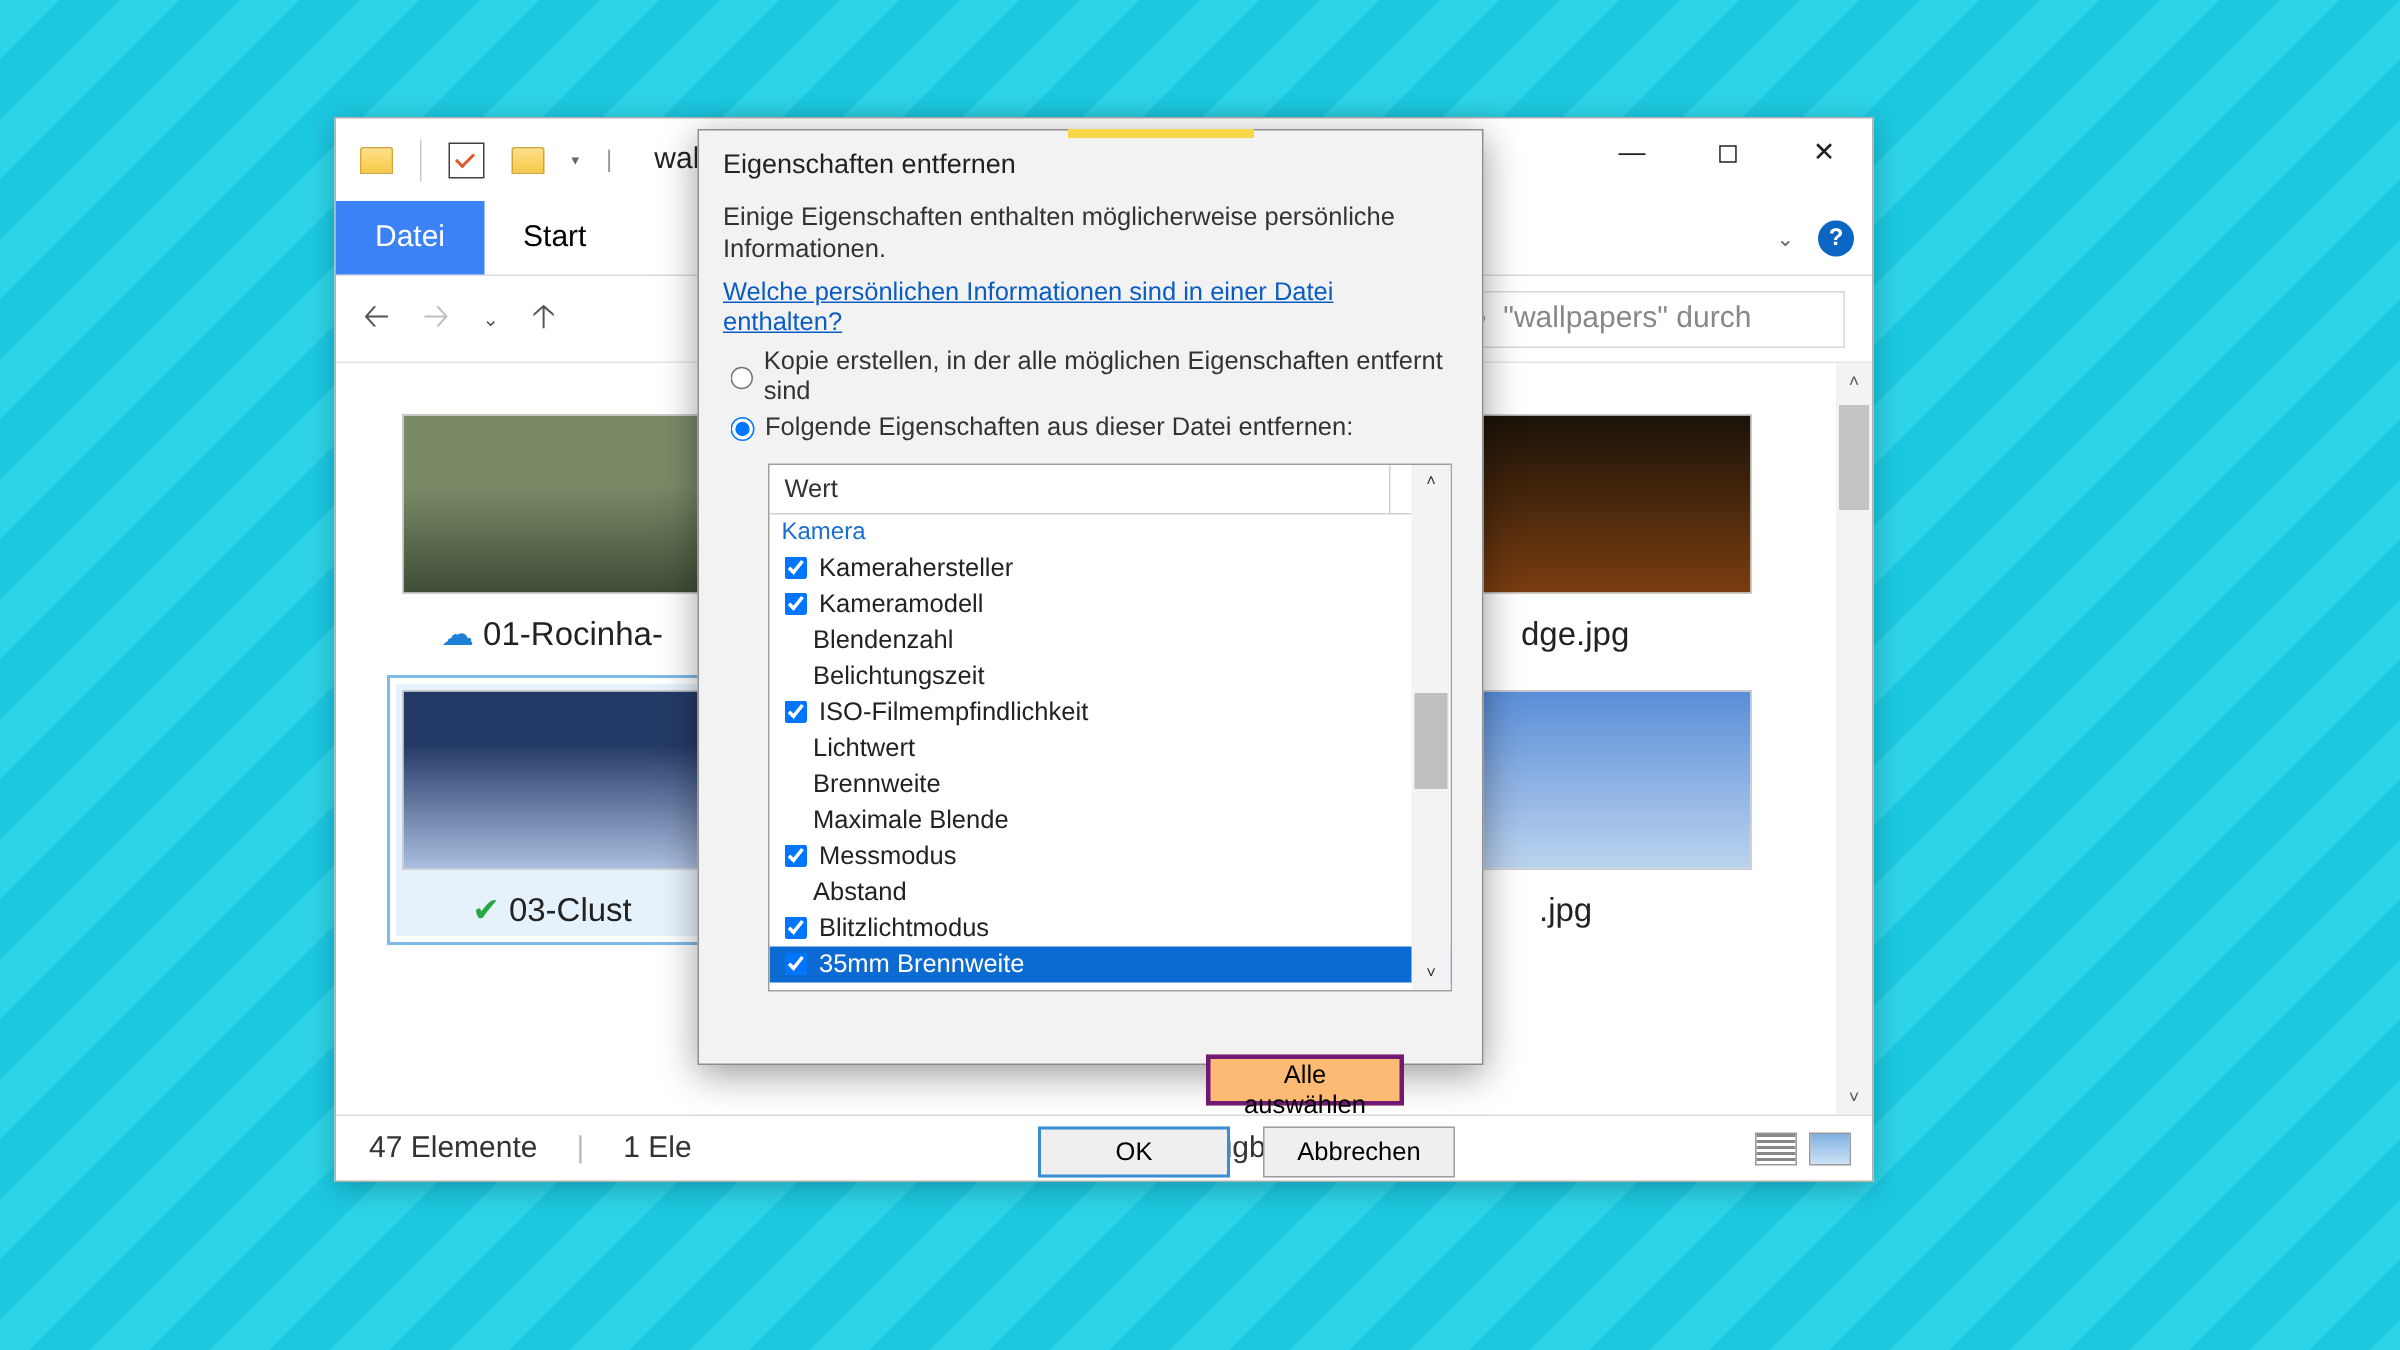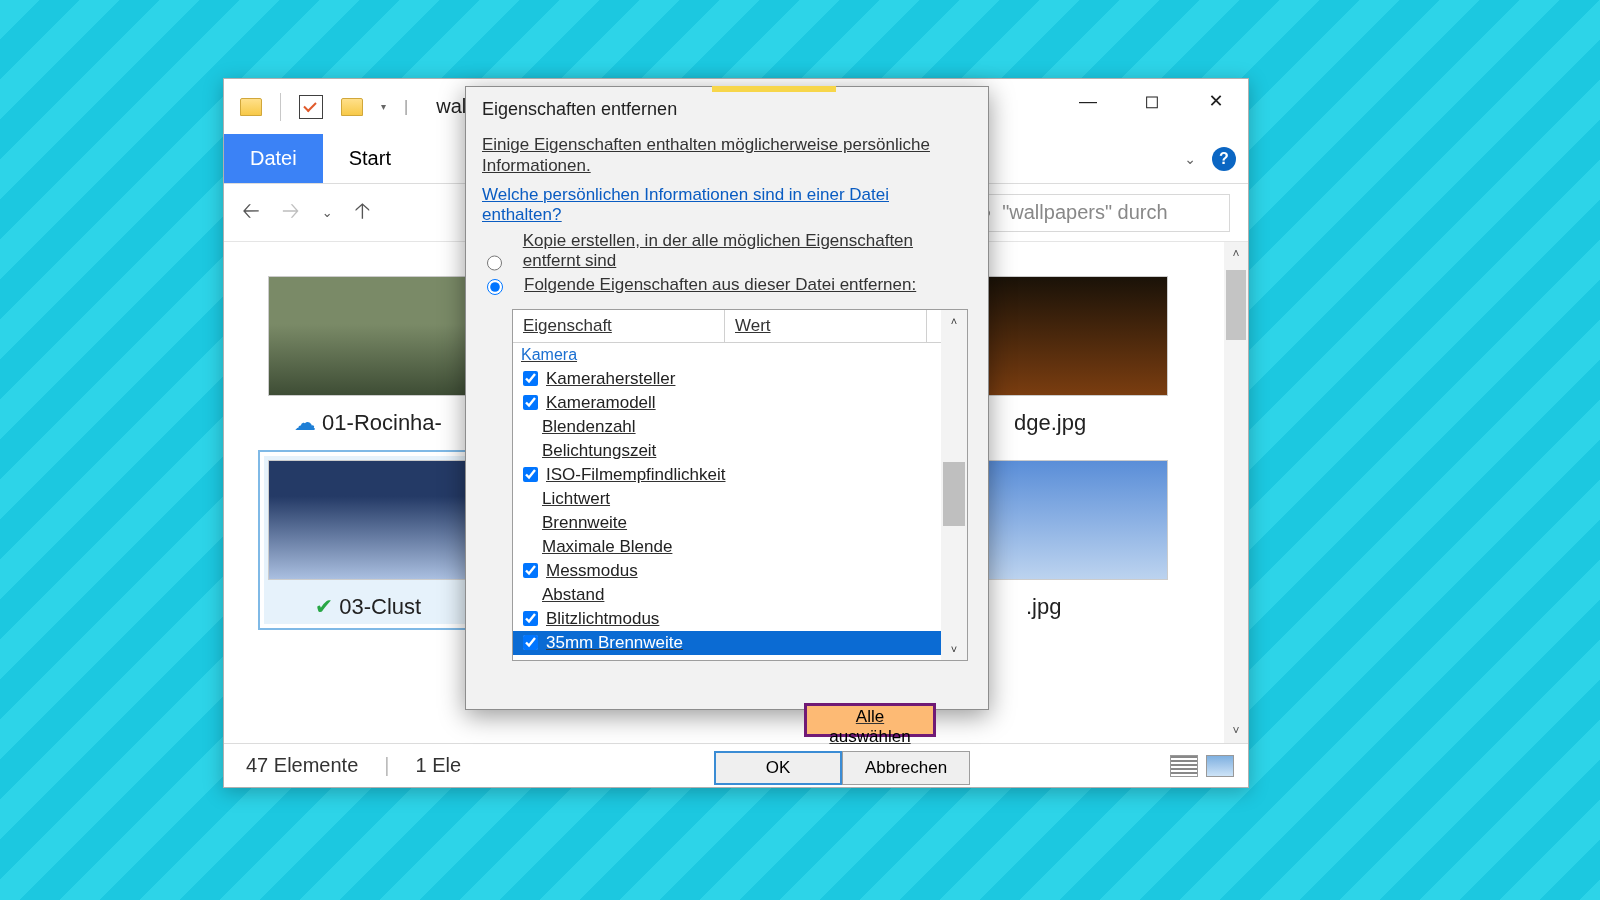--- a/index.html
+++ b/index.html
@@ -105,25 +105,25 @@
   .dialog {
     position: absolute;
     left: 465px; top: 86px;
     width: 524px; height: 624px;
     background: #f2f2f2;
     border: 1px solid #8d8d8d;
     box-shadow: 0 6px 24px rgba(0,0,0,.4);
     display: flex; flex-direction: column;
   }
   .dlg-title { padding: 12px 16px 10px; font-size: 18px; color: #222; }
-  .dlg-body { padding: 0 16px; font-size: 17px; color: #333; text-decoration: underline; }
+  .dlg-body { padding: 0 16px; font-size: 17px; color: #333; }
   .dlg-body p { margin: 4px 0 8px; line-height: 1.25; }
   .dlg-body a { color: #0a5cc2; text-decoration: underline; }
   .radios { margin-top: 6px; }
-  .radios label { display: flex; align-items: flex-end; gap: 18px; font-size: 17px; margin: 4px 0; }
+  .radios label { display: flex; align-items: center; gap: 4px; font-size: 17px; margin: 4px 0; }
   .radios input { width: 16px; height: 16px; }
   .prop-list {
     margin: 14px 0 0 30px;
     width: 456px; height: 352px;
     border: 1px solid #9e9e9e;
     background: #fff;
     display: flex; flex-direction: column;
     position: relative;
   }
   .prop-header { display: flex; border-bottom: 1px solid #d0d0d0; font-size: 17px; }
@@ -138,21 +138,21 @@
   }
   .prop-row.group { color: #1a6fd1; padding-left: 8px; font-size: 16px; }
   .prop-row input { width: 15px; height: 15px; margin-right: 8px; }
   .prop-row .spacer { width: 23px; }
   .prop-row.selected-row { background: #0b6bd3; color: #fff; }
   .list-scroll { position: absolute; right: 0; top: 0; width: 26px; bottom: 0; background: #f3f3f3; }
   .list-scroll .sbtn { height: 22px; display: flex; align-items: center; justify-content: center; font-size: 11px; }
   .list-scroll .tbar { position: absolute; right: 2px; left: 2px; top: 152px; height: 64px; background: #bfbfbf; }
   .dlg-buttons {
     padding: 14px 18px 16px;
-    display: flex; justify-content: flex-end; 
+    display: flex; justify-content: flex-end; gap: 22px;
     margin-top: auto;
   }
   .dlg-buttons button {
     width: 128px; height: 34px; font-size: 17px;
     background: #efefef; border: 1px solid #9e9e9e;
   }
   .dlg-buttons button.primary { border: 2px solid #3a8cd4; }
   .select-all-row { display: flex; justify-content: flex-end; padding: 12px 36px 0 0; }
   .select-all-row button { width: 132px; height: 34px; font-size: 17px; background: #fdba74; border: 3px solid #701a75; margin-top: 30px; }
   .highlight-top {
@@ -266,21 +266,20 @@
         <span>Kopie erstellen, in der alle möglichen Eigenschaften entfernt sind</span>
       </label>
       <label>
         <input type="radio" name="r" checked="" style="">
         <span>Folgende Eigenschaften aus dieser Datei entfernen:</span>
       </label>
     </div>
 
     <div class="prop-list">
       <div class="prop-header">
-        <div class="c1">Eigenschaft</div>
         <div class="c2">Wert</div>
         <div class="c3"></div>
       </div>
       <div class="prop-rows" id="prop-rows">
           <div class="prop-row group">Kamera</div>
           <div class="prop-row">
             <input type="checkbox" checked="" style="">
             <span>Kamerahersteller</span>
           </div>
           <div class="prop-row">

